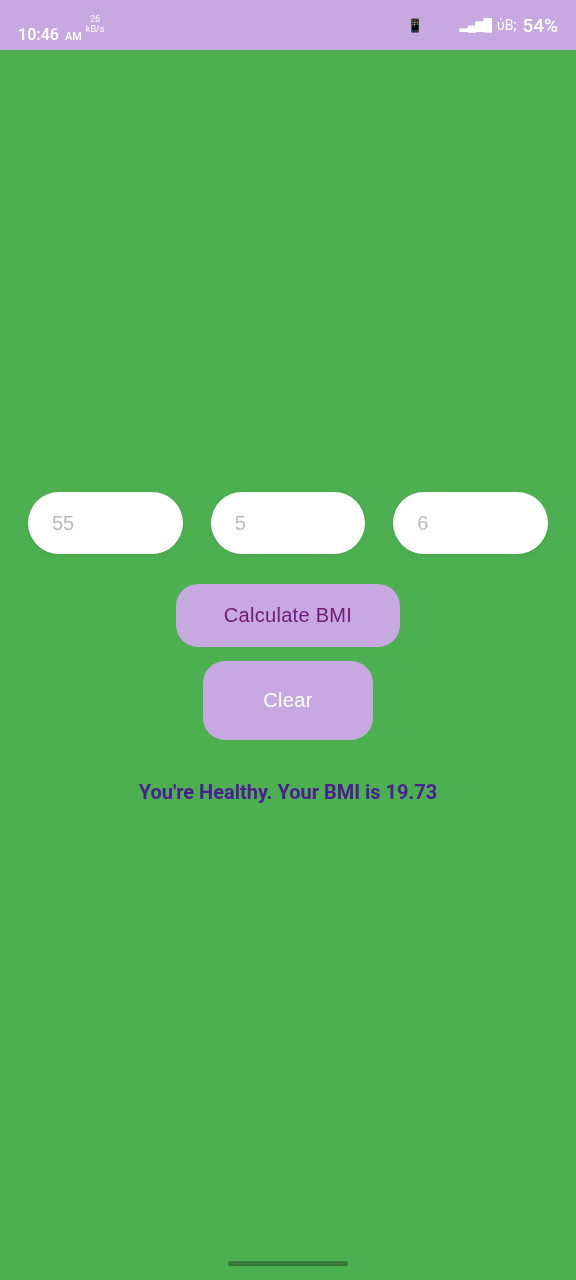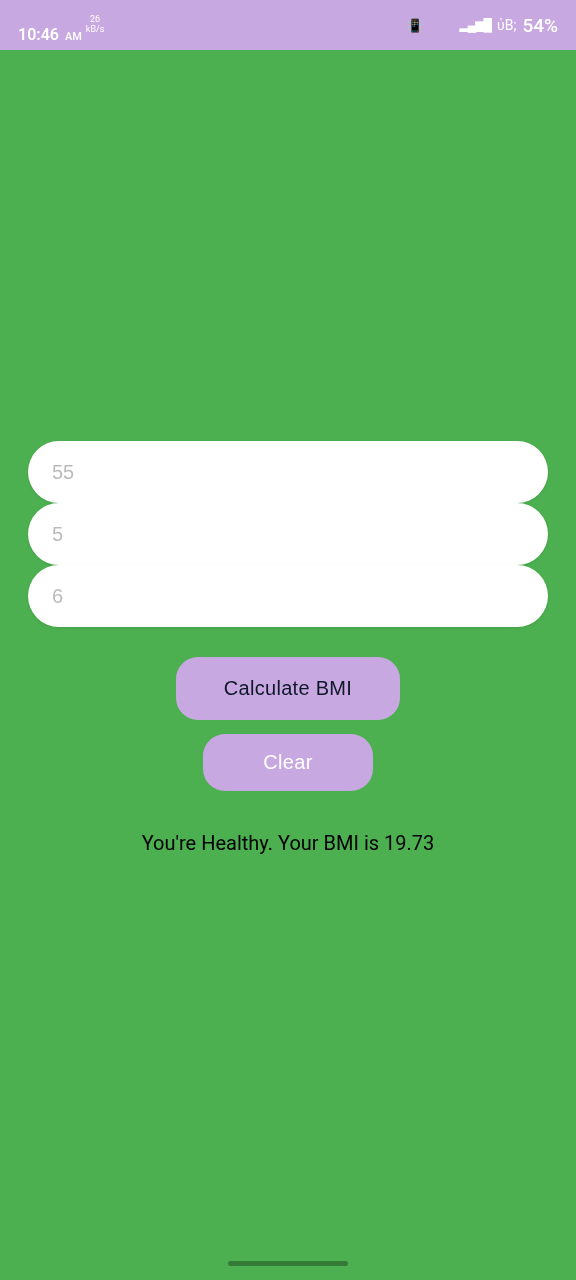--- a/index.html
+++ b/index.html
@@ -73,22 +73,22 @@
       flex-direction: column;
       align-items: center;
       justify-content: center;
       padding: 30px 28px;
       gap: 0;
     }
 
     .inputs-section {
       width: 100%;
       display: flex;
-      flex-direction: column;
-      gap: 0;
+      flex-direction: row;
+      gap: 28px;
       margin-bottom: 30px;
     }
 
     .input-field {
       width: 100%;
       height: 62px;
       background-color: white;
       border: none;
       border-radius: 32px;
       padding: 0 24px;
@@ -105,50 +105,50 @@
     .buttons-section {
       display: flex;
       flex-direction: column;
       align-items: center;
       gap: 14px;
       margin-bottom: 36px;
     }
 
     .btn-calculate {
       background-color: #c8a8e0;
-      color: #0f172a;
+      color: #701a75;
       border: none;
       border-radius: 22px;
       padding: 20px 48px;
       font-size: 20px;
       font-weight: 500;
       cursor: pointer;
       min-width: 200px;
       text-align: left;
       letter-spacing: 0.3px;
     }
 
     .btn-clear {
       background-color: #c8a8e0;
       color: white;
       border: none;
       border-radius: 22px;
-      padding: 17px 60px;
+      padding: 28px 60px;
       font-size: 20px;
       font-weight: 500;
       cursor: pointer;
       min-width: 160px;
       text-align: center;
       letter-spacing: 0.3px;
     }
 
     .result-text {
-      color: #000000;
-      font-size: 20px;
-      font-weight: 400;
+      color: #4c1d95;
+      font-size: 20px;
+      font-weight: 700;
       text-align: right;
       margin-top: 4px;
     }
 
     
     .home-indicator {
       height: 34px;
       display: flex;
       align-items: center;
       justify-content: center;

